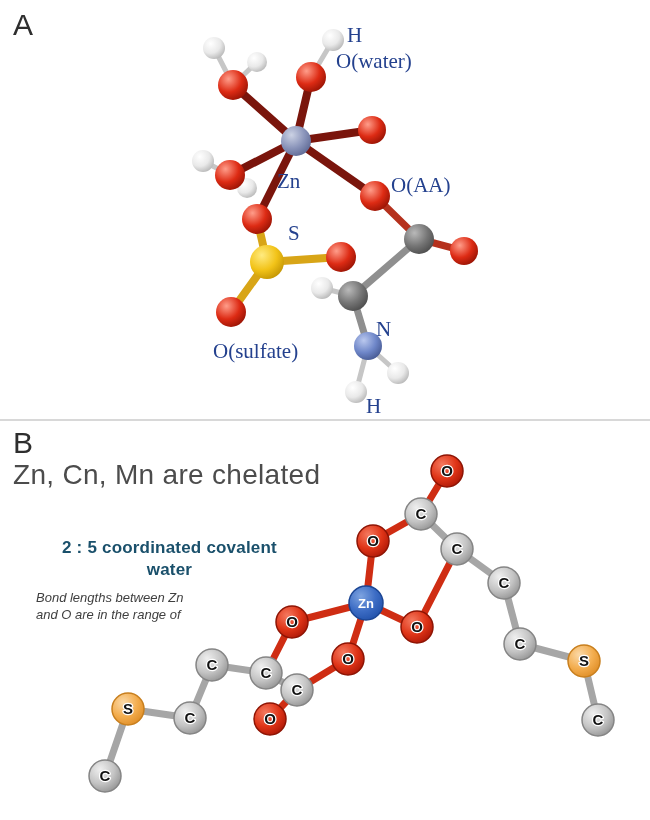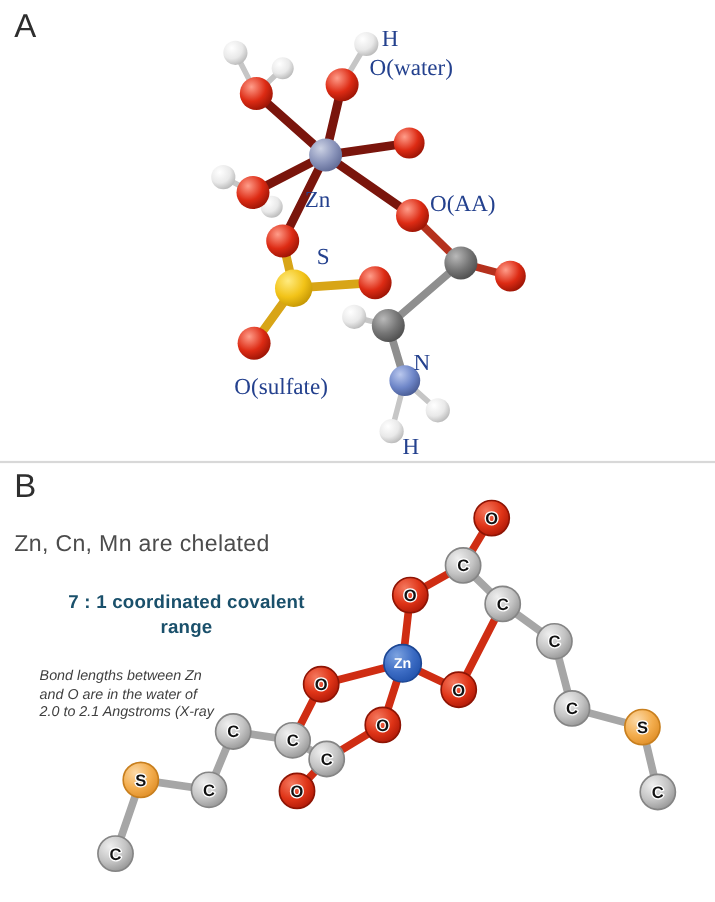--- a/index.html
+++ b/index.html
@@ -11,27 +11,27 @@
   .panel-label { position:absolute; font-size:30px; font-weight:500; color:#2e2e2e; letter-spacing:0.5px; }
   #label-a { left:13px; top:8px; }
   #label-b { left:13px; top:426px; }
 
   .divider { position:absolute; left:0; top:419px; width:650px; height:2px; background:#d8d8d8; }
 
   svg.mol { position:absolute; left:0; }
   #svg-a { top:0; }
   #svg-b { top:420px; }
 
-  .caption { position:absolute; left:13px; top:481px; font-size:21px; color:#4c4c4c; line-height:28px; letter-spacing:0.3px; }
+  .caption { position:absolute; left:13px; top:461px; font-size:28px; color:#4c4c4c; line-height:28px; letter-spacing:0.3px; }
   .caption b { font-weight:700; color:#333333; }
 
   .subtitle { position:absolute; left:22px; top:537px; width:295px; text-align:center;
               font-size:17px; font-weight:700; color:#1a506b; line-height:22px; letter-spacing:0.2px; }
 
-  .note { position:absolute; left:36px; top:606px; font-style:italic; font-size:13px; color:#3f3f3f; line-height:16.5px; }
+  .note { position:absolute; left:36px; top:590px; font-style:italic; font-size:13px; color:#3f3f3f; line-height:16.5px; }
 
   .a-label { font-family:"Liberation Serif", serif; font-size:21px; fill:#24418e; }
   .atom-letter { font-family:"Liberation Sans", sans-serif; font-size:15px; font-weight:700; fill:#111111;
                  text-anchor:middle; paint-order:stroke; stroke:#ffffff; stroke-width:2.4px; stroke-linejoin:round; }
   .atom-letter.zn { fill:#ffffff; stroke:none; font-size:13px; }
 </style>
 </head>
 <body>
 
 <div class="canvas">
@@ -125,28 +125,27 @@
 
   <div class="divider"></div>
 
   <div class="panel-label" id="label-b">B</div>
 
   <div class="caption">
     <div>Zn, Cn, Mn are chelated</div>
   </div>
 
   <div class="subtitle">
-    <div>7 : 1 coordinated covalent</div>
-    <div>range</div>
+    <div>2 : 5 coordinated covalent</div>
+    <div>water</div>
   </div>
 
   <div class="note">
     <div>Bond lengths between  Zn</div>
-    <div>and O are in the water of</div>
-    <div>2.0 to 2.1 Angstroms (X-ray</div>
+    <div>and O are in the range of</div>
   </div>
 
   <svg id="svg-b" class="mol" width="650" height="400">
       <defs>
         <radialGradient id="svg-b-red" cx="35%" cy="30%" r="80%">
           <stop offset="0%" stop-color="#f4795f"></stop>
           <stop offset="55%" stop-color="#df3417"></stop>
           <stop offset="100%" stop-color="#a81505"></stop>
         </radialGradient>
         <radialGradient id="svg-b-gray" cx="35%" cy="30%" r="80%">

